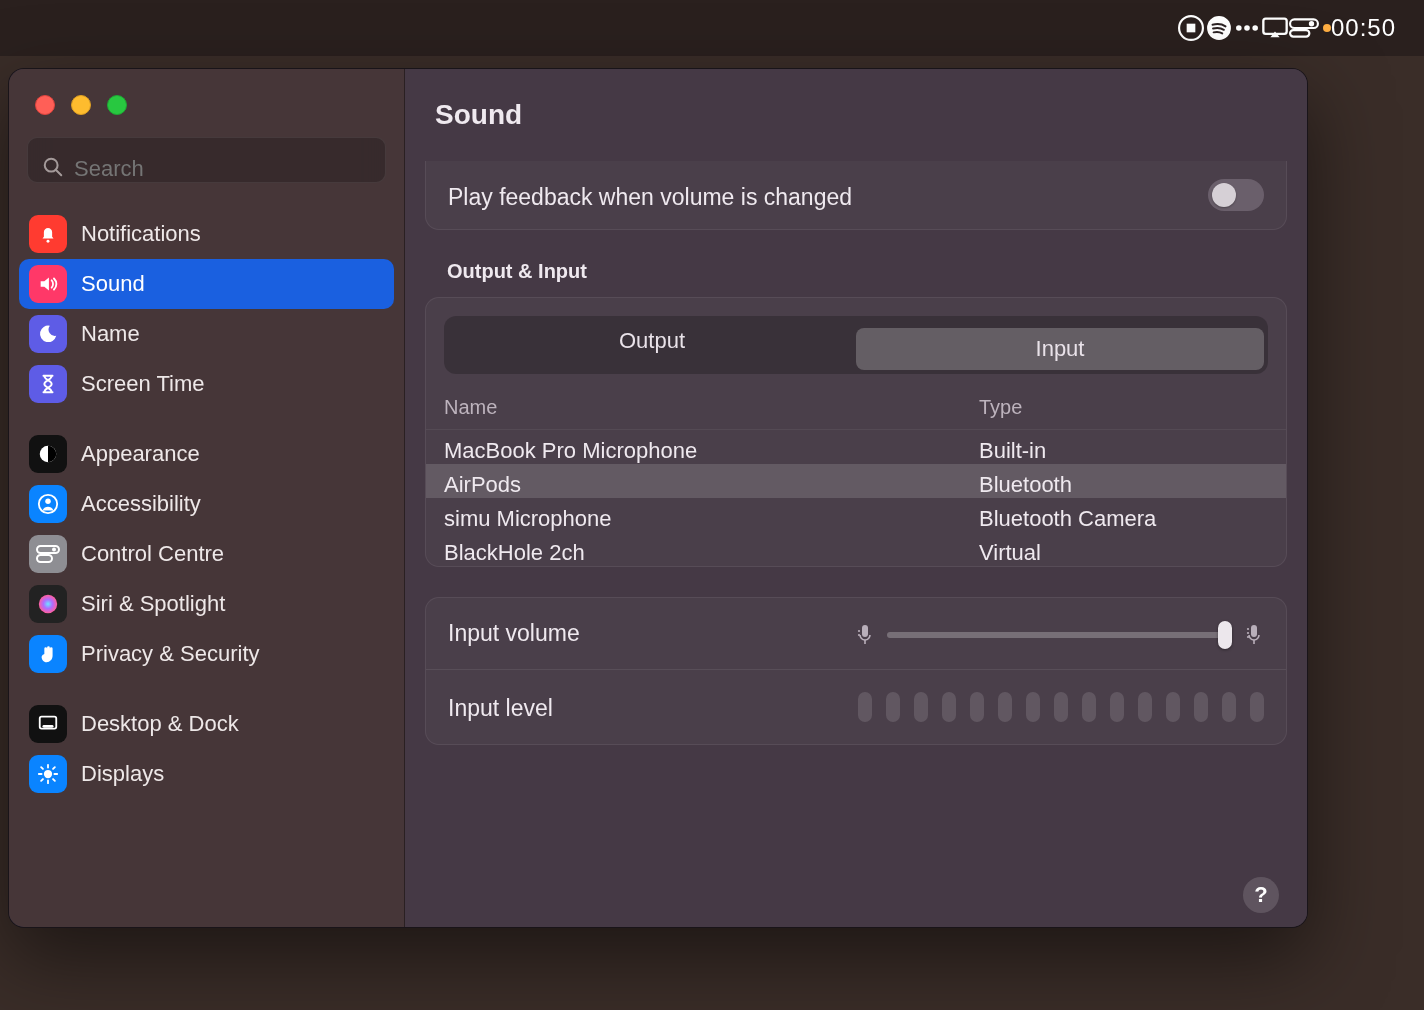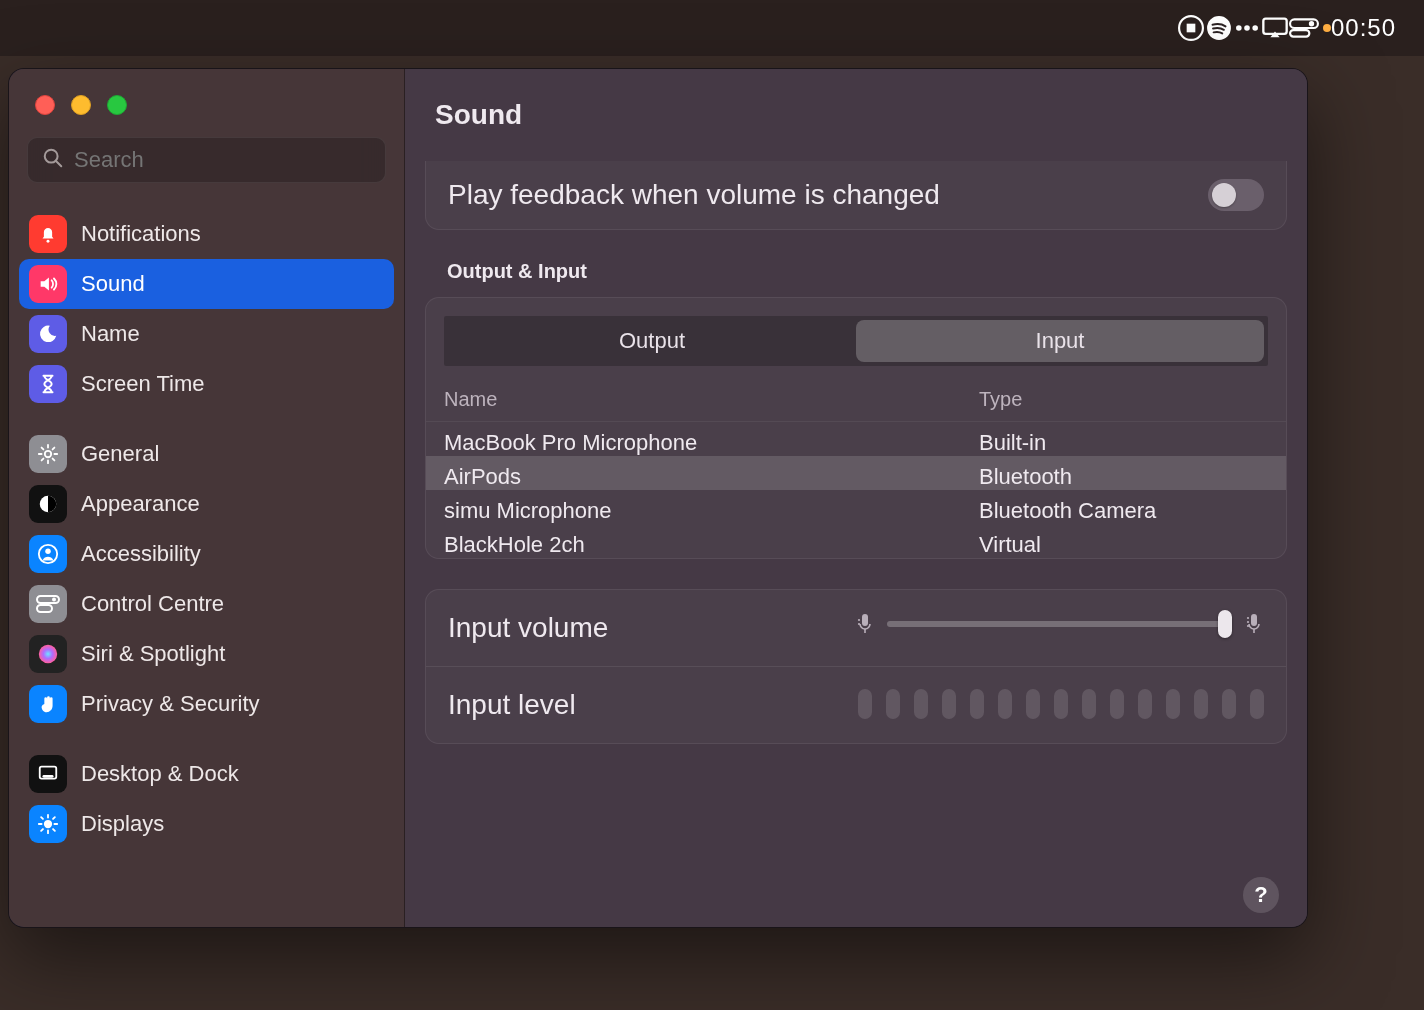--- a/index.html
+++ b/index.html
@@ -62,21 +62,21 @@
   .tred { background:#ff5f57; border:1px solid #e0443e;}
   .tyel { background:#febc2e; border:1px solid #dfa023;}
   .tgrn { background:#28c840; border:1px solid #1ea933;}
   .search-wrap { padding: 0 18px 18px 18px; }
   .search {
     width:100%;
     height:46px;
     border-radius:10px;
     border:1px solid rgba(255,255,255,0.08);
     background: rgba(0,0,0,0.22);
-    display:flex; align-items:center;
+    display:flex; align-items:flex-end;
     padding:0 14px;
     gap:10px;
     color:#a49a9a;
   }
   .search input {
     flex:1; background:none; border:none; outline:none;
     color:#e7e2e2; font-size:22px;
   }
   .sb-list { padding: 8px 10px; overflow-y:auto; }
   .sb-group { margin-bottom: 20px; }
@@ -123,23 +123,23 @@
     background: rgba(255,255,255,0.03);
     border-radius: 14px;
     margin-bottom: 30px;
   }
   .panel.feedback {
     border-top-left-radius: 0; border-top-right-radius: 0;
     border-top: none;
     margin-top: 0;
   }
   .panel-row {
-    display:flex; align-items:flex-start; justify-content:space-between;
+    display:flex; align-items:flex-end; justify-content:space-between;
     padding: 18px 22px;
-    font-size: 28px;
+    font-size: 23px;
   }
   .toggle {
     width: 56px; height: 32px; border-radius: 32px;
     background: #6a5f6b;
     position: relative;
   }
   .toggle::after {
     content:""; position:absolute; left:4px; top:4px;
     width:24px; height:24px; border-radius:50%;
     background:#d6d0d6;
@@ -148,31 +148,31 @@
   .section-title {
     font-size: 20px; font-weight: 700;
     margin: 10px 0 14px 22px;
   }
   
   .panel.oi { padding: 0; }
   .seg-wrap { padding: 18px 18px 12px 18px; }
   .segmented {
     display:flex; width:100%;
     background: rgba(0,0,0,0.22);
-    border-radius: 2px;
+    border-radius: 12px;
     padding: 4px;
   }
   .seg-btn {
     flex:1; text-align:center;
     padding: 8px 0;
     font-size: 22px;
     border-radius: 8px;
     color:#e9e2e9;
   }
-  .seg-btn.active { background: rgba(255,255,255,0.22); }
+  .seg-btn.active { background: rgba(255,255,255,0.22); margin-top: 8px; }
   .dev-table { font-size:22px; }
   .dev-head, .dev-row {
     display:flex;
     padding: 6px 18px;
   }
   .dev-head { color:#bdb3bd; font-size:20px; padding-top:10px; padding-bottom:10px; border-bottom:1px solid rgba(255,255,255,0.06);}
   .dev-col-name { flex: 0 0 535px; }
   .dev-col-type { flex: 1; }
   .dev-row { padding-top:8px; padding-bottom:0; }
   .dev-row.selected { background: rgba(255,255,255,0.14); }
@@ -297,29 +297,20 @@
             <div class="sb-icon" style="background: rgb(94, 92, 230);">
               <svg viewBox="0 0 24 24" width="22" height="22">
                 <path d="M7 3h10M7 21h10M8 3c0 5 8 5 8 9s-8 4-8 9M16 3c0 5-8 5-8 9s8 4 8 9" stroke="#fff" stroke-width="2" fill="none" stroke-linecap="round" stroke-linejoin="round"></path>
               </svg>
             </div>
             <span>Screen Time</span>
           </div>
         </div>
         <div class="sb-group">
           <div class="sb-item">
-            <div class="sb-icon" style="background: rgb(142, 142, 147);">
-              <svg viewBox="0 0 24 24" width="22" height="22">
-                <circle cx="12" cy="12" r="3.5" stroke="#fff" stroke-width="2" fill="none" stroke-linecap="round" stroke-linejoin="round"></circle>
-                <path d="M12 2v3M12 19v3M2 12h3M19 12h3M5 5l2 2M17 17l2 2M19 5l-2 2M7 17l-2 2" stroke="#fff" stroke-width="2" fill="none" stroke-linecap="round" stroke-linejoin="round"></path>
-              </svg>
-            </div>
-            <span>General</span>
-          </div>
-          <div class="sb-item">
             <div class="sb-icon" style="background: rgb(17, 17, 17);">
               <svg viewBox="0 0 24 24" width="22" height="22">
                 <circle cx="12" cy="12" r="9" fill="#fff"></circle>
                 <path d="M12 3a9 9 0 0 1 0 18z" fill="#000"></path>
               </svg>
             </div>
             <span>Appearance</span>
           </div>
           <div class="sb-item">
             <div class="sb-icon" style="background: rgb(10, 132, 255);">

